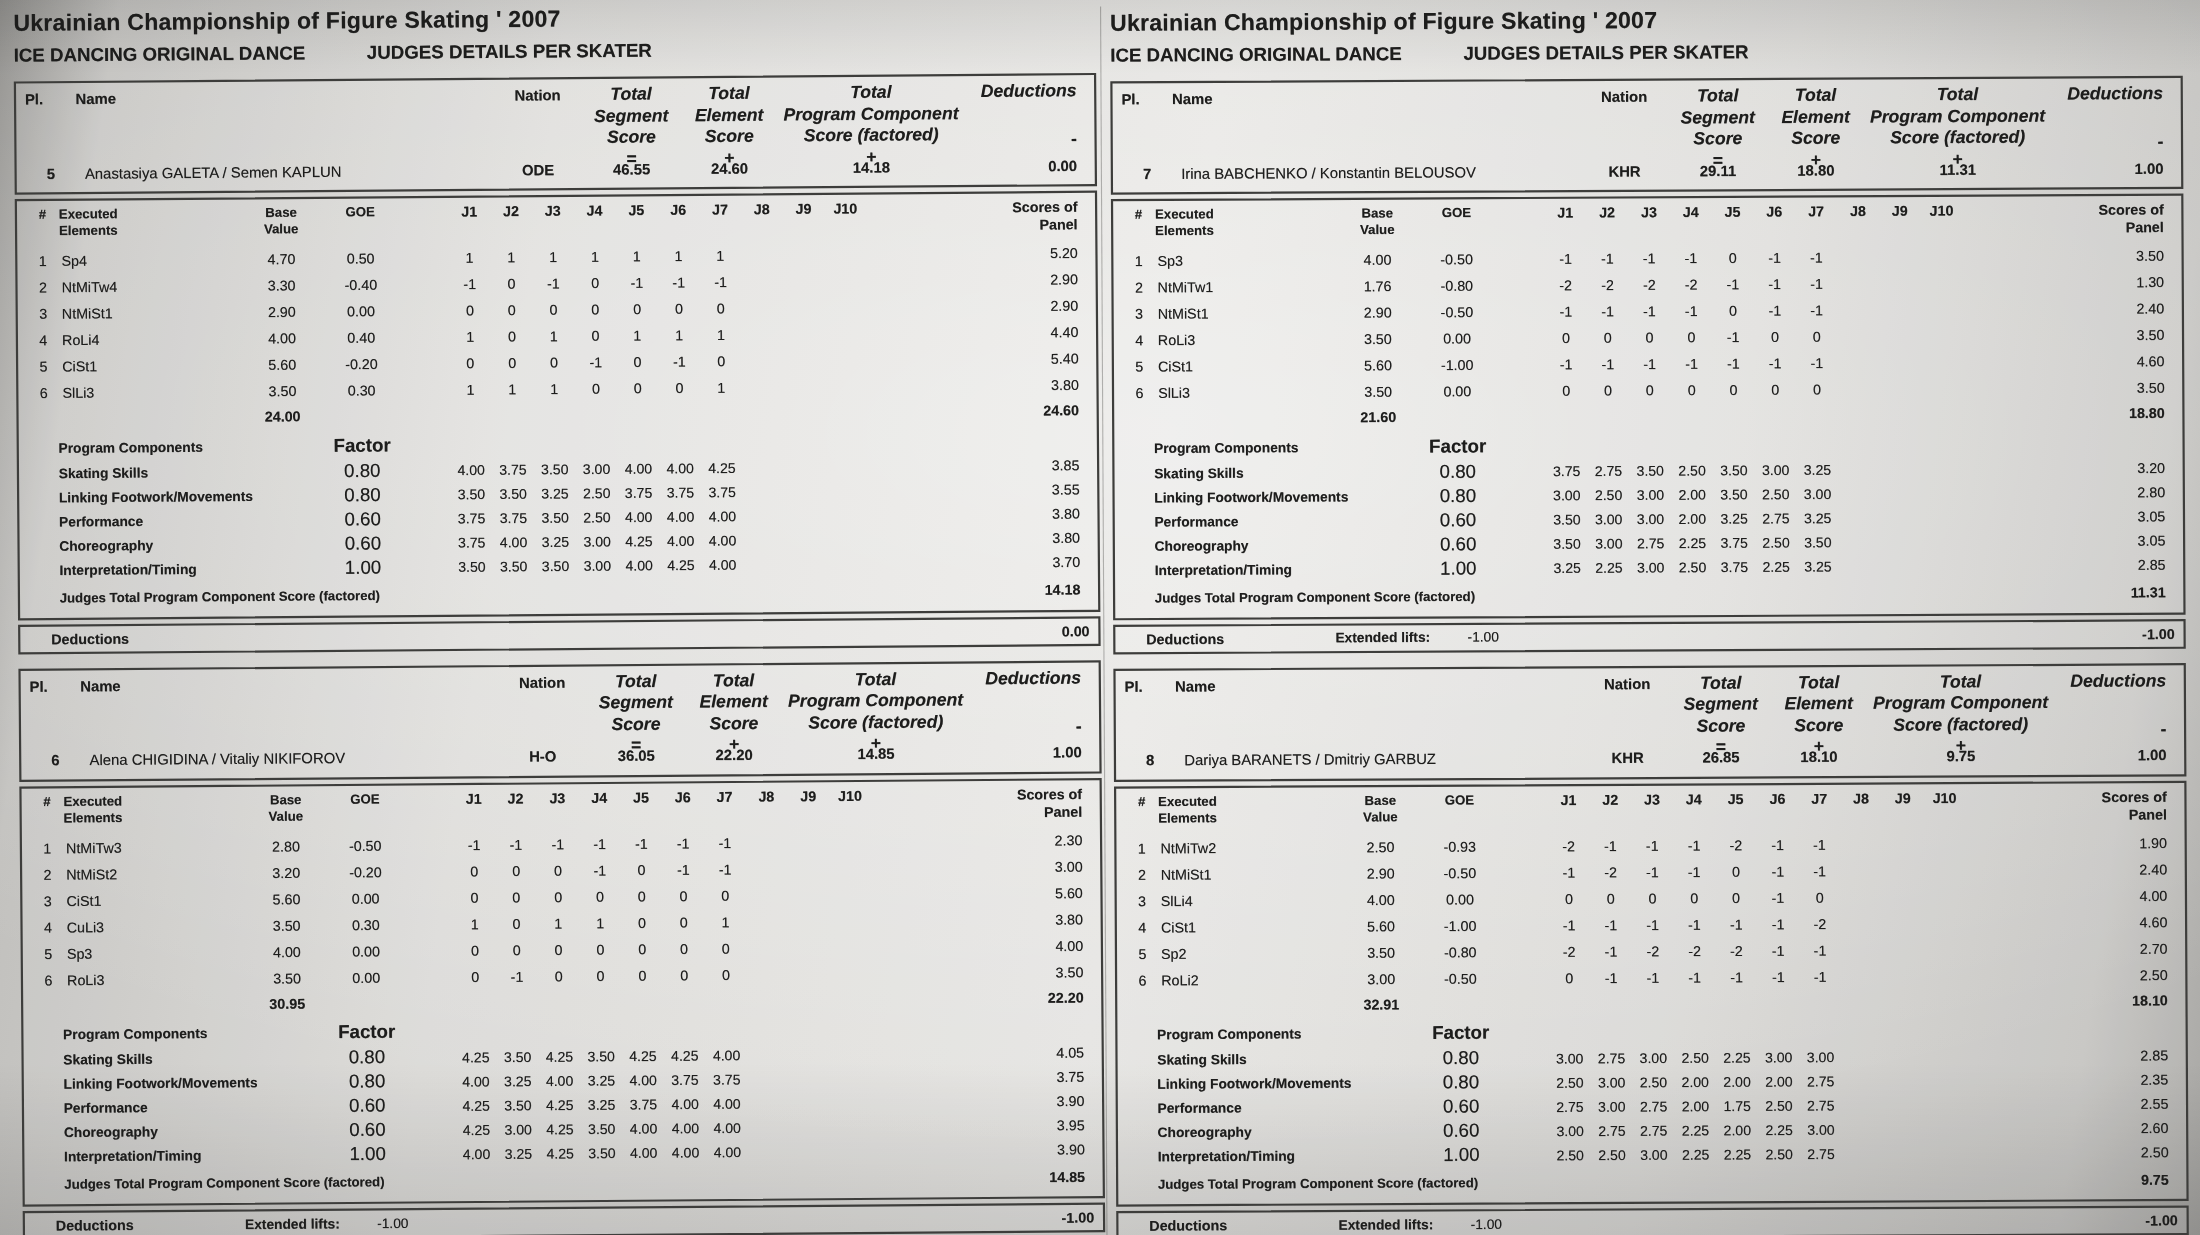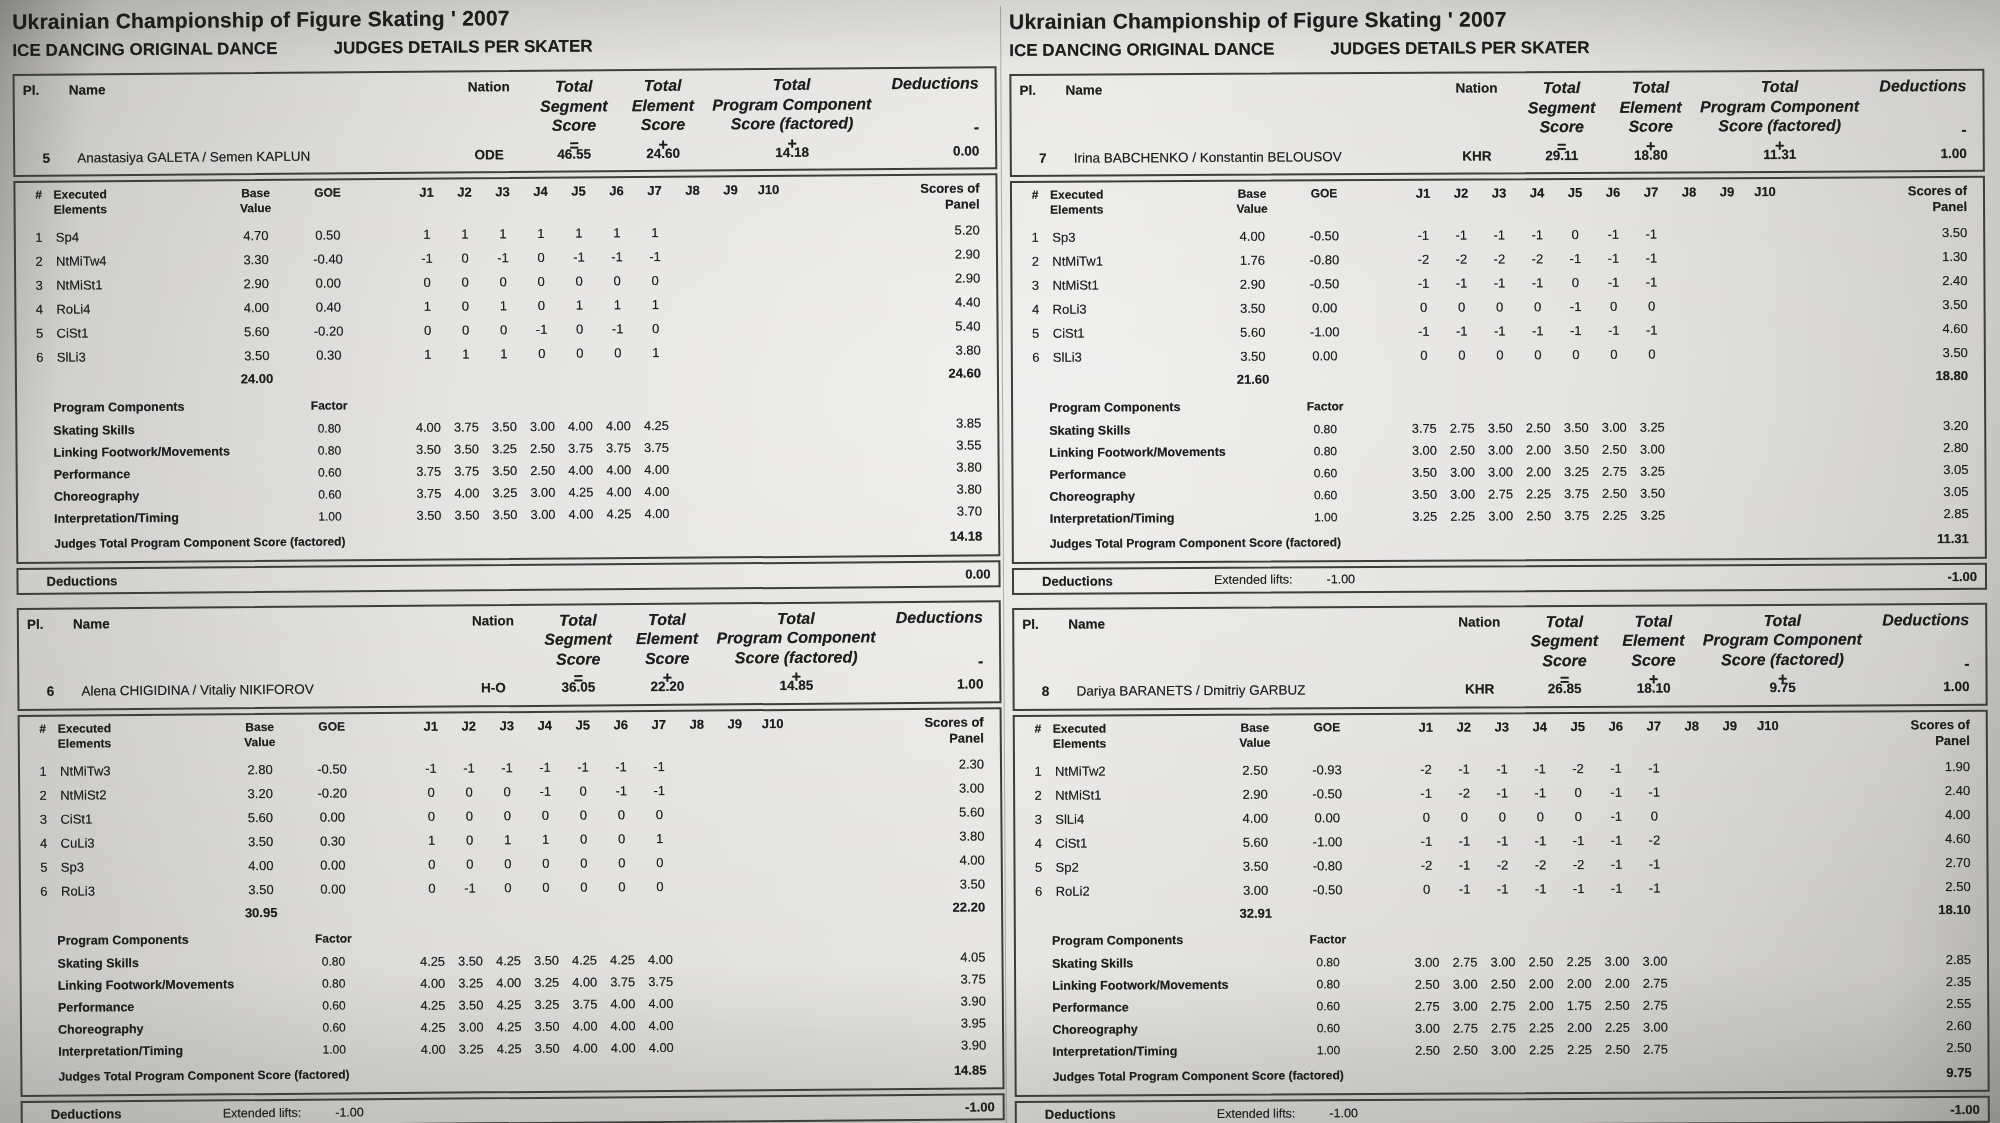--- a/index.html
+++ b/index.html
@@ -50,30 +50,30 @@
   .el-row .code { padding-left:2px; }
   .num { text-align:center; }
   .jcell { text-align:center; font-size:13px; }
   .panel-score { text-align:right; padding-right:8px; font-size:13px; }
   .bold { font-weight:bold; }
   .base-total-row { height:22px; font-size:13px; }
   .comp-header { height:24px; margin-top:4px; font-size:12.5px; font-weight:bold; align-items:center; }
   .comp-row { height:22px; font-size:12.5px; }
   .comp-row .label { font-weight:600; }
   .span-label { grid-column:1 / 4; padding-left:28px; }
-  .factor-cell { grid-column:4 / 5; text-align:center; font-size:12px; }
+  .factor-cell { grid-column:4 / 5; text-align:center; font-size:17px; }
   .comp-row .jcell { font-size:12.8px; }
   .jt-row { height:22px; margin-top:3px; align-items:center; }
   .jt-row .label { grid-column:1 / 16; padding-left:28px; font-size:12px; font-weight:bold; }
   .jt-row .val { grid-column:16; text-align:right; padding-right:8px; font-size:13px; font-weight:bold; }
 
   
   .ded-box { margin-top:4px; height:27px; display:flex; align-items:center; padding:0 8px 0 28px; }
   .ded-box .dlabel { width:172px; font-size:13px; font-weight:bold; }
-  .ded-box .dnote-label { font-size:12.5px; font-weight:400; margin-right:34px; }
+  .ded-box .dnote-label { font-size:12.5px; font-weight:700; margin-right:34px; }
   .ded-box .dnote-val { font-size:12.5px; }
   .ded-box .dval { margin-left:auto; font-size:13px; font-weight:bold; }
 
   
   .photo { text-shadow:0.2px 0.2px 0.5px rgba(45,45,45,0.55); }
 </style>
 </head>
 <body>
 
 <div class="photo">

